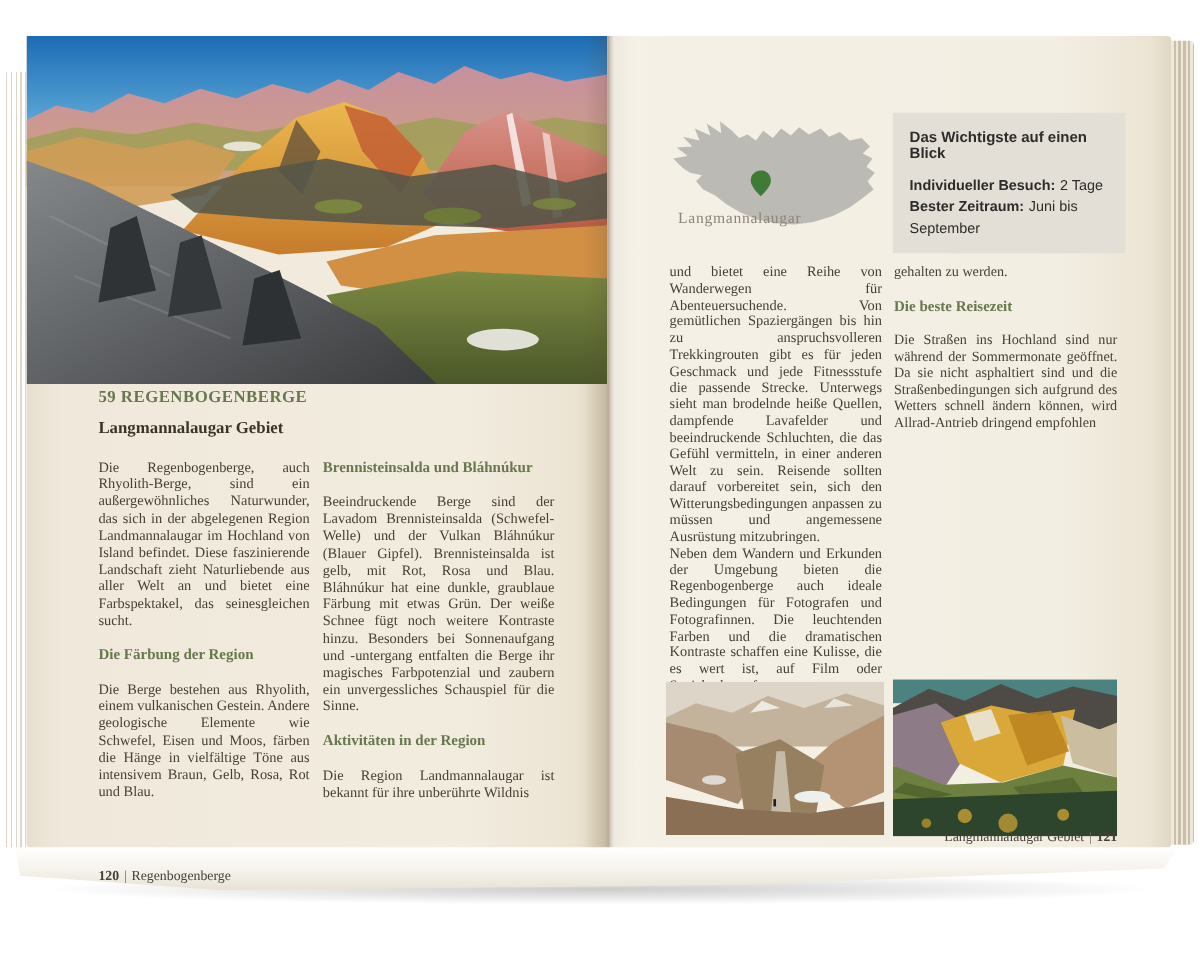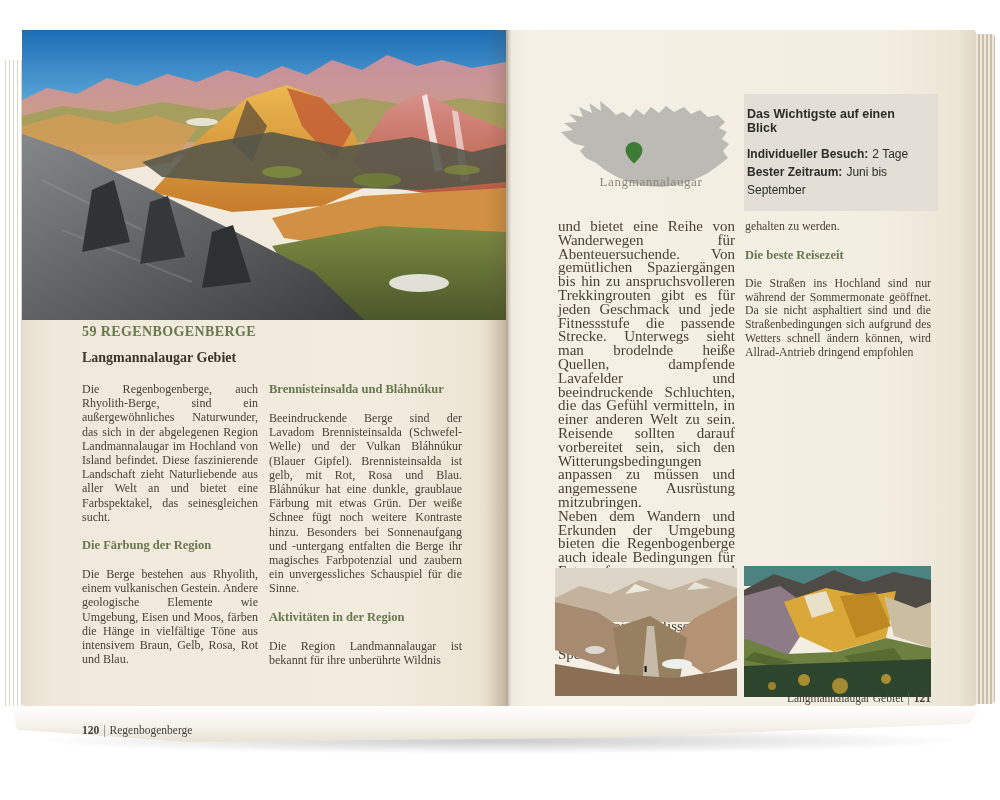--- a/index.html
+++ b/index.html
@@ -76,35 +76,35 @@
   .colL2 h3:first-child{margin-top:0;}
   .page-footer{position:absolute;font-size:11.5px;color:#44403a;}
   .footer-left{left:60px;top:660px;margin-top:34px;}
   .footer-right{left:237px;top:662px;width:186px;text-align:right;}
   .page-footer .pg{font-weight:bold;}
   .page-footer .sep{margin:0 4px;color:#6b665d;}
   
   .map-wrap{position:absolute;left:45px;top:56px;width:184px;height:132px;}
   .map-wrap svg{display:block;width:100%;height:100%;}
   .map-label{
-    position:absolute;left:12px;top:88px;width:172px;text-align:center;
+    position:absolute;left:12px;top:88px;width:172px;
     font-size:13px;letter-spacing:.6px;color:#8d8678;
   }
   .info-box{
     position:absolute;left:236px;top:64px;width:194px;
     background:var(--info-box-bg,#e3dfd7);
-    padding:13px 14px 12px 3px;
+    padding:13px 14px 12px 14px;
     font-family:"Liberation Sans", sans-serif;
     color:#2d2c2a;
   }
   .info-title{font-size:12.5px;font-weight:bold;margin-bottom:10px;}
   .info-row{font-size:12px;line-height:18px;}
   .info-row .lbl{font-weight:bold;}
   .info-row .val{margin-left:4px;text-align:right;}
-  .colR1{left:50px;top:190px;width:177px;font-size:15px;line-height:13.8px;}
+  .colR1{left:50px;top:190px;width:177px;font-size:12px;line-height:13.8px;}
   .colR2{left:237px;top:190px;width:186px;font-size:11.8px;line-height:13.8px;}
   .photo{position:absolute;overflow:hidden;}
   .photo svg{display:block;width:100%;height:100%;}
   .photo1{left:47px;top:538px;width:182px;height:128px;}
   .photo2{left:236px;top:536px;width:187px;height:131px;}
 </style>
 </head>
 <body>
 
 <div class="scene">
@@ -170,21 +170,21 @@
         <path d="M190,202 L211,195 L229,252 L180,258 Z" fill="#2e3134"></path>
       </svg>
     </div>
 
     <h1 class="chapter-title">59 REGENBOGENBERGE</h1>
     <h2 class="chapter-subtitle">Langmannalaugar Gebiet</h2>
 
     <div class="col colL1">
       <p>Die Regenbogenberge, auch Rhyolith-Berge, sind ein außergewöhnliches Naturwunder, das sich in der abgelegenen Region Landmannalaugar im Hochland von Island befindet. Diese faszinierende Landschaft zieht Naturliebende aus aller Welt an und bietet eine Farbspektakel, das seinesgleichen sucht.</p>
       <h3>Die Färbung der Region</h3>
-      <p>Die Berge bestehen aus Rhyolith, einem vulkanischen Gestein. Andere geologische Elemente wie Umgebung, Eisen und Moos, färben die Hänge in vielfältige Töne aus intensivem Braun, Gelb, Rosa, Rot und Blau.</p>
+      <p>Die Berge bestehen aus Rhyolith, einem vulkanischen Gestein. Andere geologische Elemente wie Schwefel, Eisen und Moos, färben die Hänge in vielfältige Töne aus intensivem Braun, Gelb, Rosa, Rot und Blau.</p>
     </div>
 
     <div class="col colL2">
       <h3>Brennisteinsalda und Bláhnúkur</h3>
       <p>Beeindruckende Berge sind der Lavadom Brennisteinsalda (Schwefel-Welle) und der Vulkan Bláhnúkur (Blauer Gipfel). Brennisteinsalda ist gelb, mit Rot, Rosa und Blau. Bláhnúkur hat eine dunkle, graublaue Färbung mit etwas Grün. Der weiße Schnee fügt noch weitere Kontraste hinzu. Besonders bei Sonnenaufgang und -untergang entfalten die Berge ihr magisches Farbpotenzial und zaubern ein unvergessliches Schauspiel für die Sinne.</p>
       <h3>Aktivitäten in der Region</h3>
       <p>Die Region Landmannalaugar ist bekannt für ihre unberührte Wildnis</p>
     </div>
 
     <div class="page-footer footer-left">

